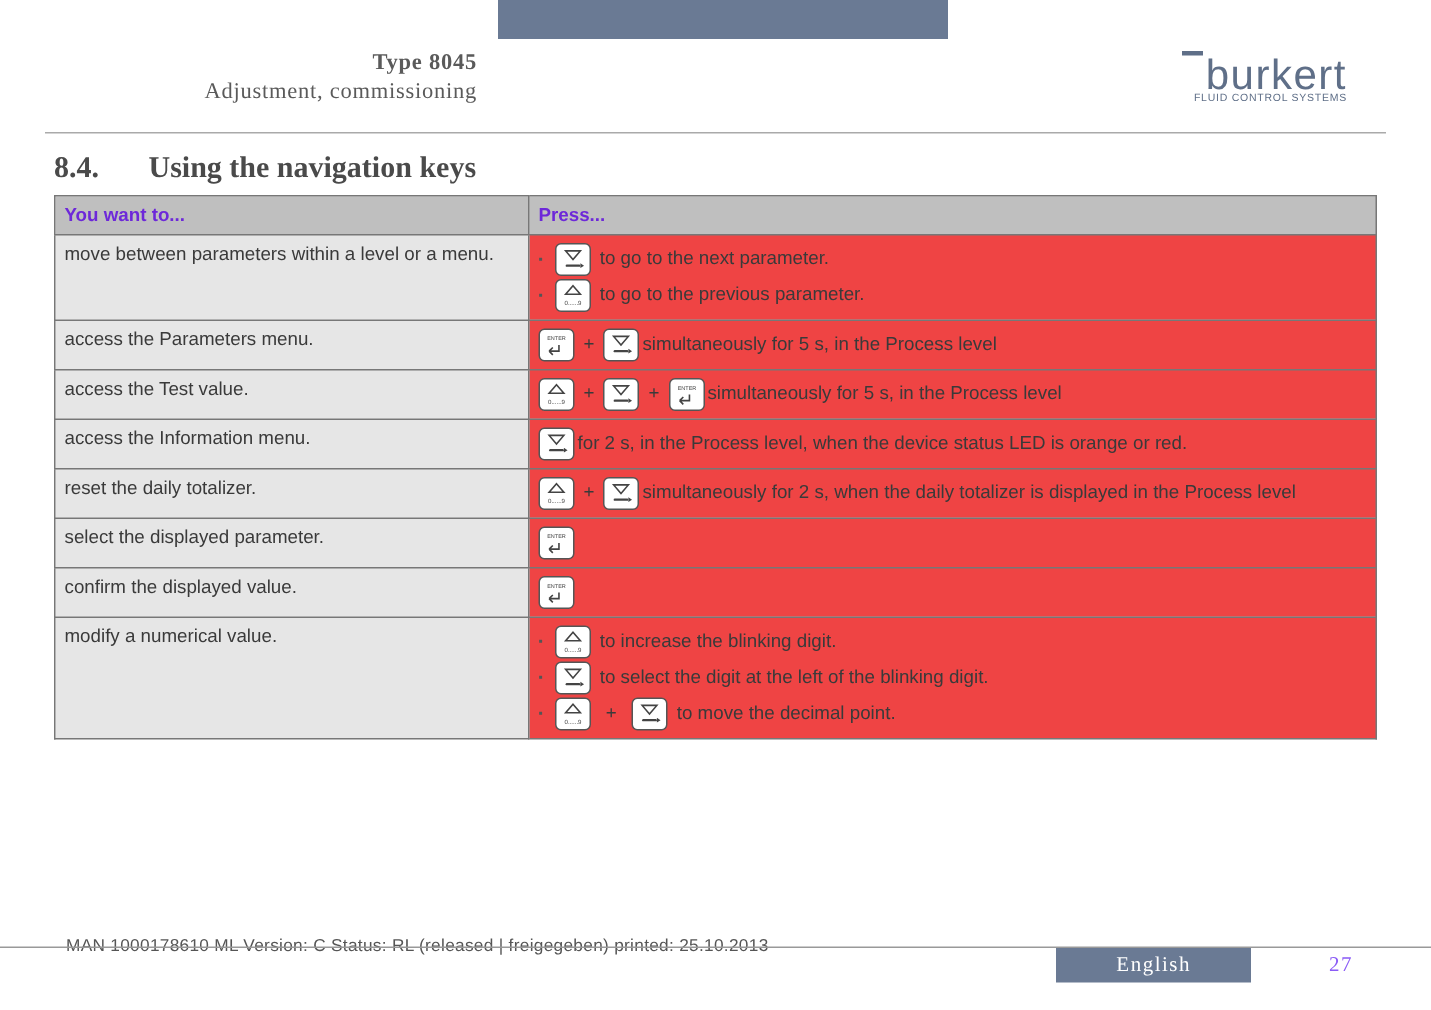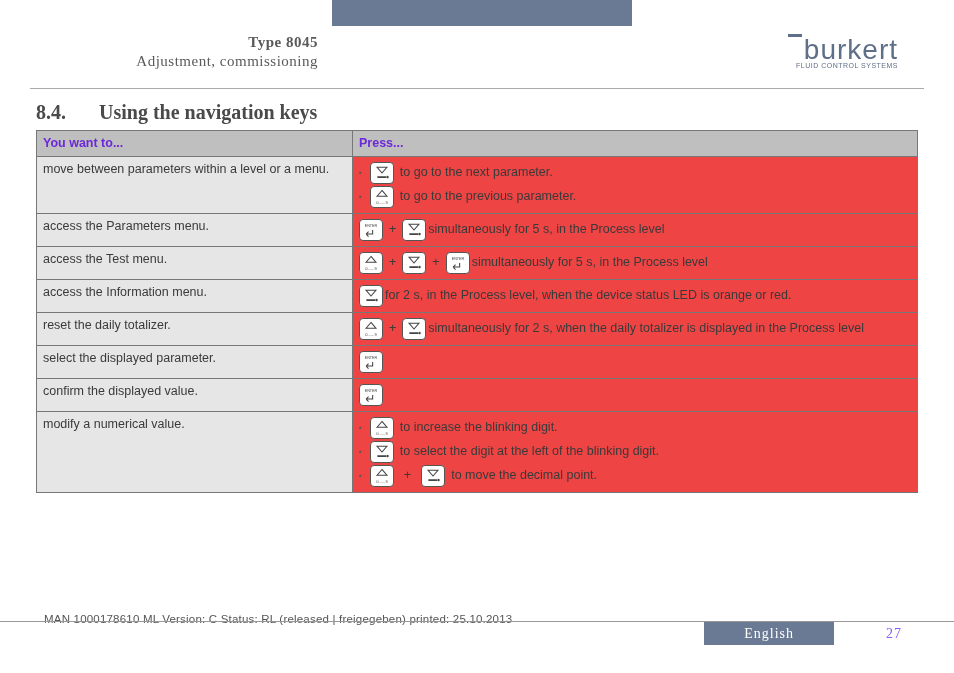--- a/index.html
+++ b/index.html
@@ -57,29 +57,29 @@
     position: relative;
     flex-direction: column;
     line-height: 1;
     padding: 1px;
   }
   .key svg { width: 100%; height: 100%; }
   .plus { margin: 0 4px; }
   .row-line { display: flex; align-items: center; flex-wrap: wrap; gap: 2px; margin: 2px 0; }
   .footer-status {
     position: absolute;
-    bottom: 48px;
+    bottom: 36px;
     left: 44px;
     font-size: 11.5px;
     color: #555;
     letter-spacing: 0.2px;
   }
   .bottom-bar {
     position: absolute;
-    bottom: 28px;
+    bottom: 18px;
     left: 0; right: 0;
     height: 24px;
     border-top: 1px solid #999;
     display: flex;
     justify-content: flex-end;
     align-items: stretch;
   }
   .lang-tab {
     background: #6a7a94;
     color: #fff;
@@ -177,21 +177,21 @@
                   <polygon points="6,4 18,4 12,11" fill="none" stroke="#444" stroke-width="1.3"></polygon>
                   <rect x="6" y="15" width="12" height="2" fill="#444" rx="1"></rect>
                   <polygon points="18,14 18,18 21,16" fill="#444"></polygon>
                 </svg>
               </span>
               <span> simultaneously for 5 s, in the Process level</span>
             </div>
           </td>
         </tr>
         <tr>
-          <td class="left">access the Test menu.</td>
+          <td class="left">access the Test value.</td>
           <td class="right">
             <div class="row-line">
               <span class="key">
                 <svg viewBox="0 0 24 22">
                   <polygon points="12,3 18,10 6,10" fill="none" stroke="#444" stroke-width="1.3"></polygon>
                   <text x="12" y="19" text-anchor="middle" font-size="5" fill="#444">0......9</text>
                 </svg>
               </span>
               <span class="plus">+</span>
               <span class="key">

